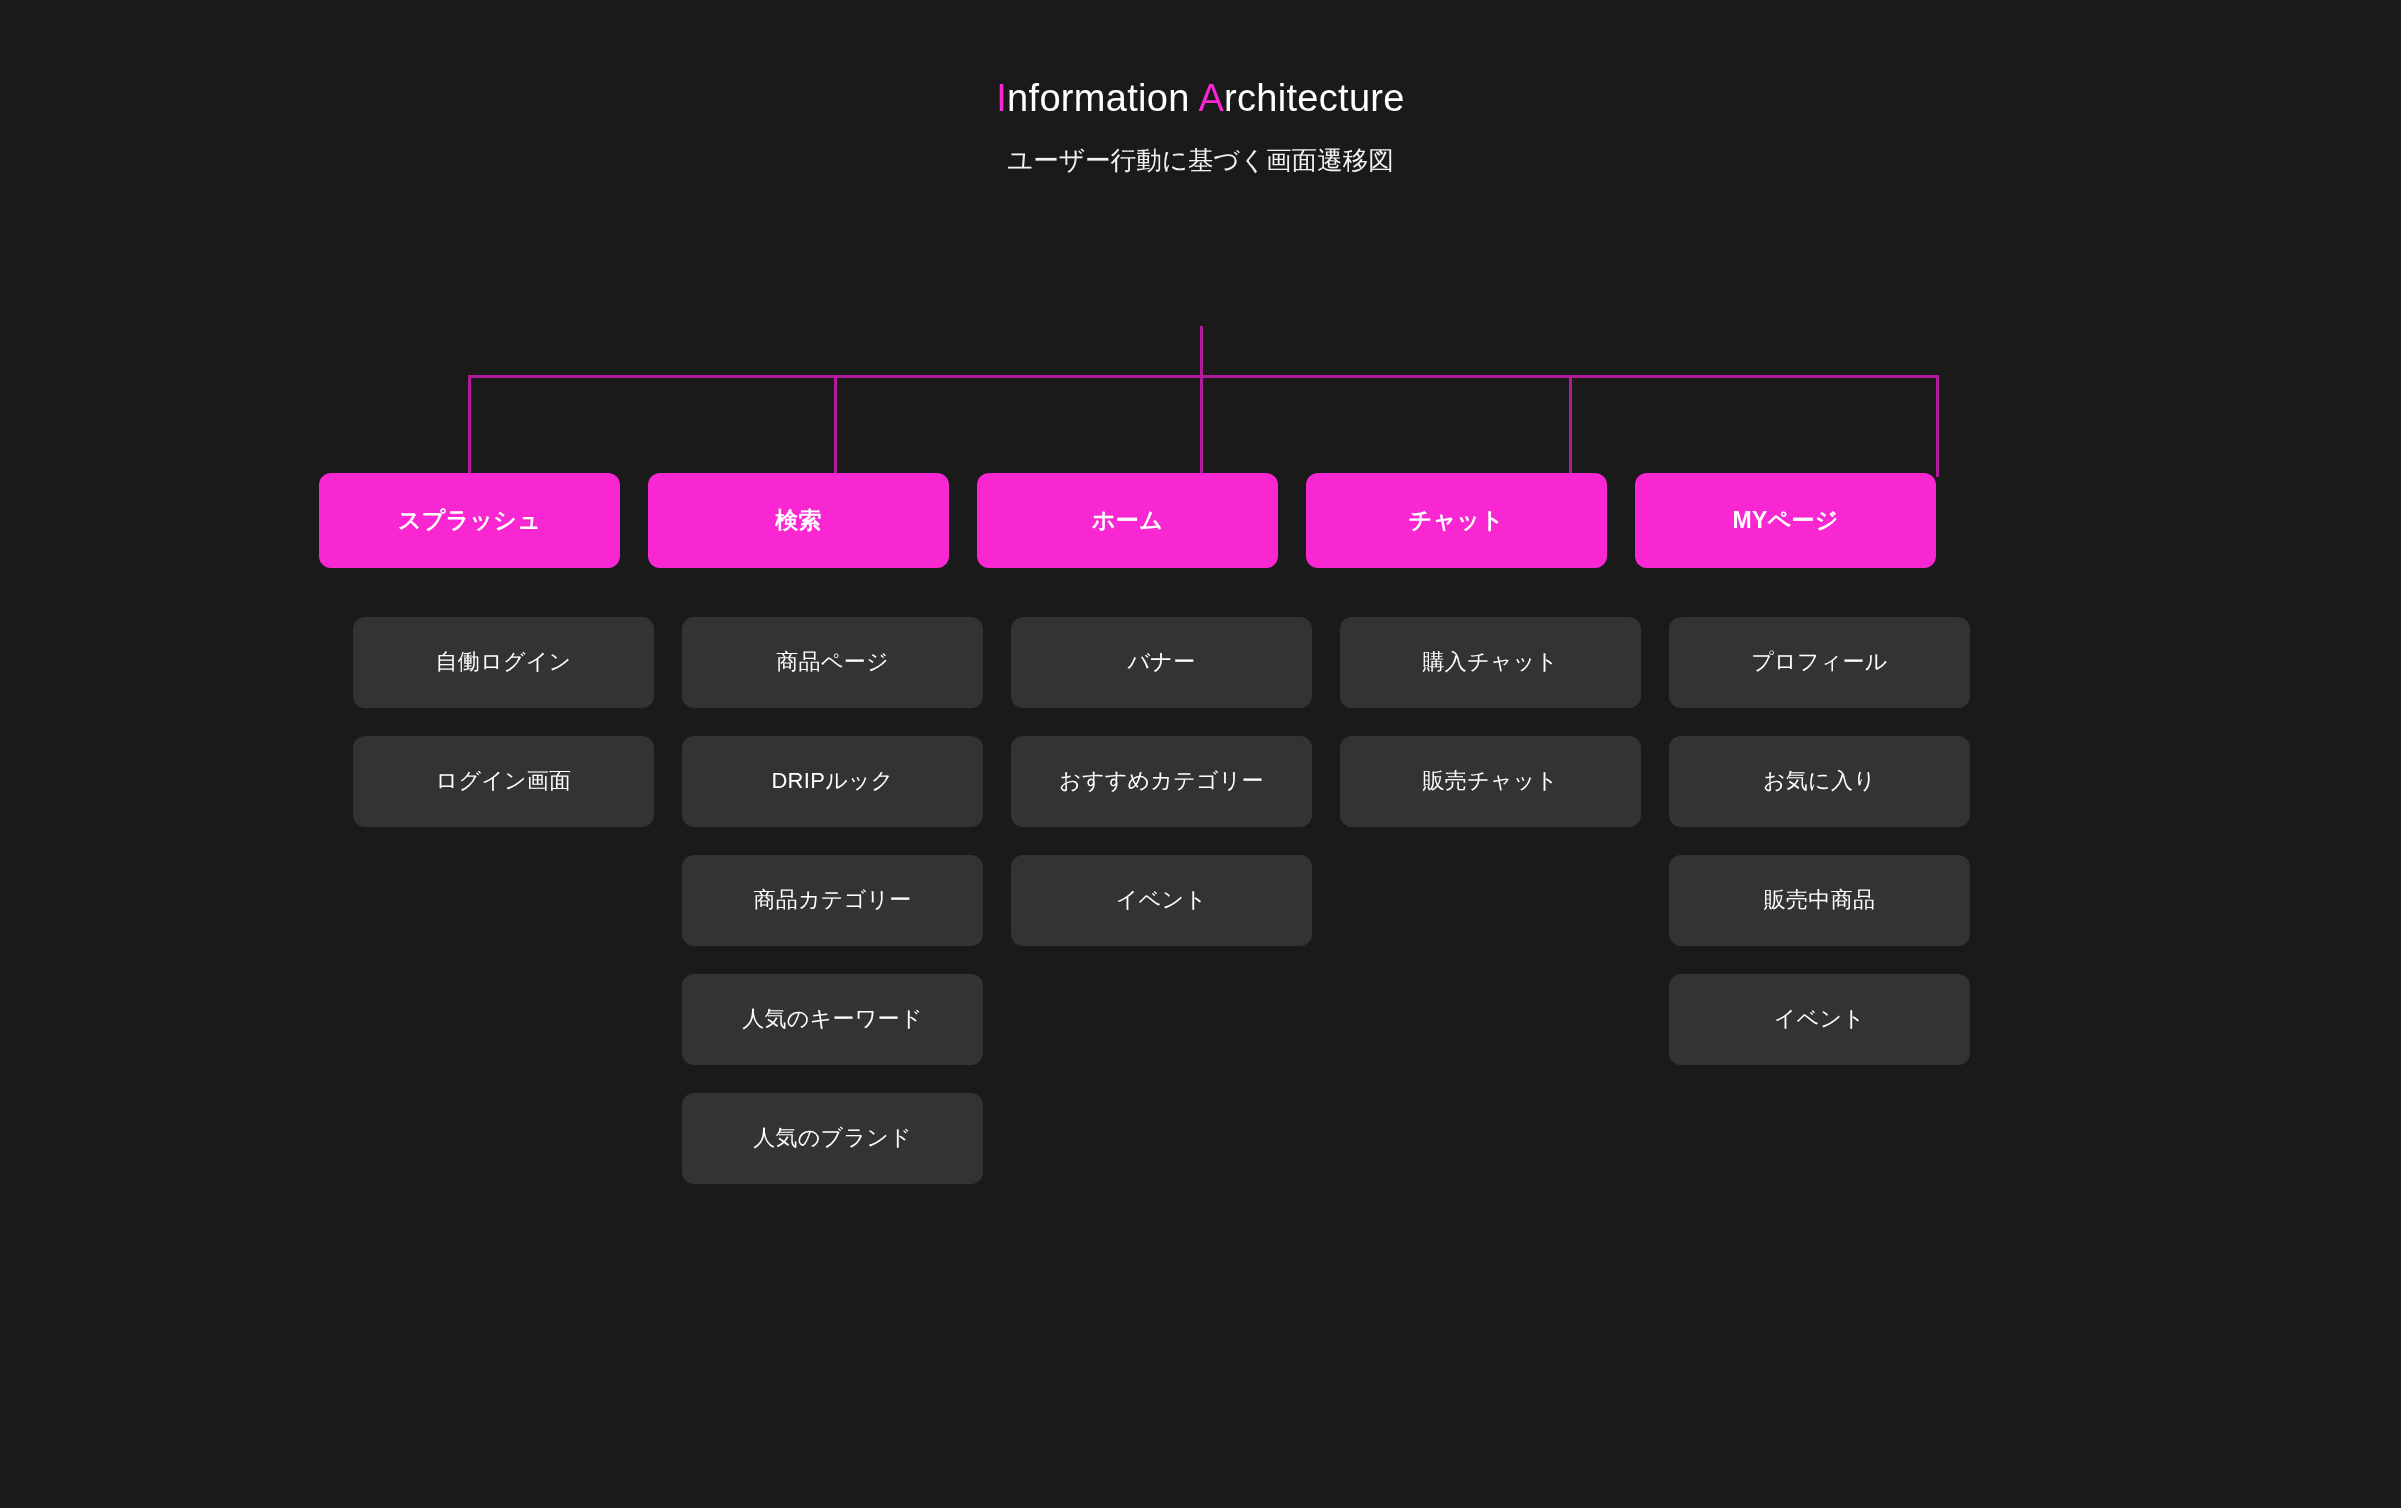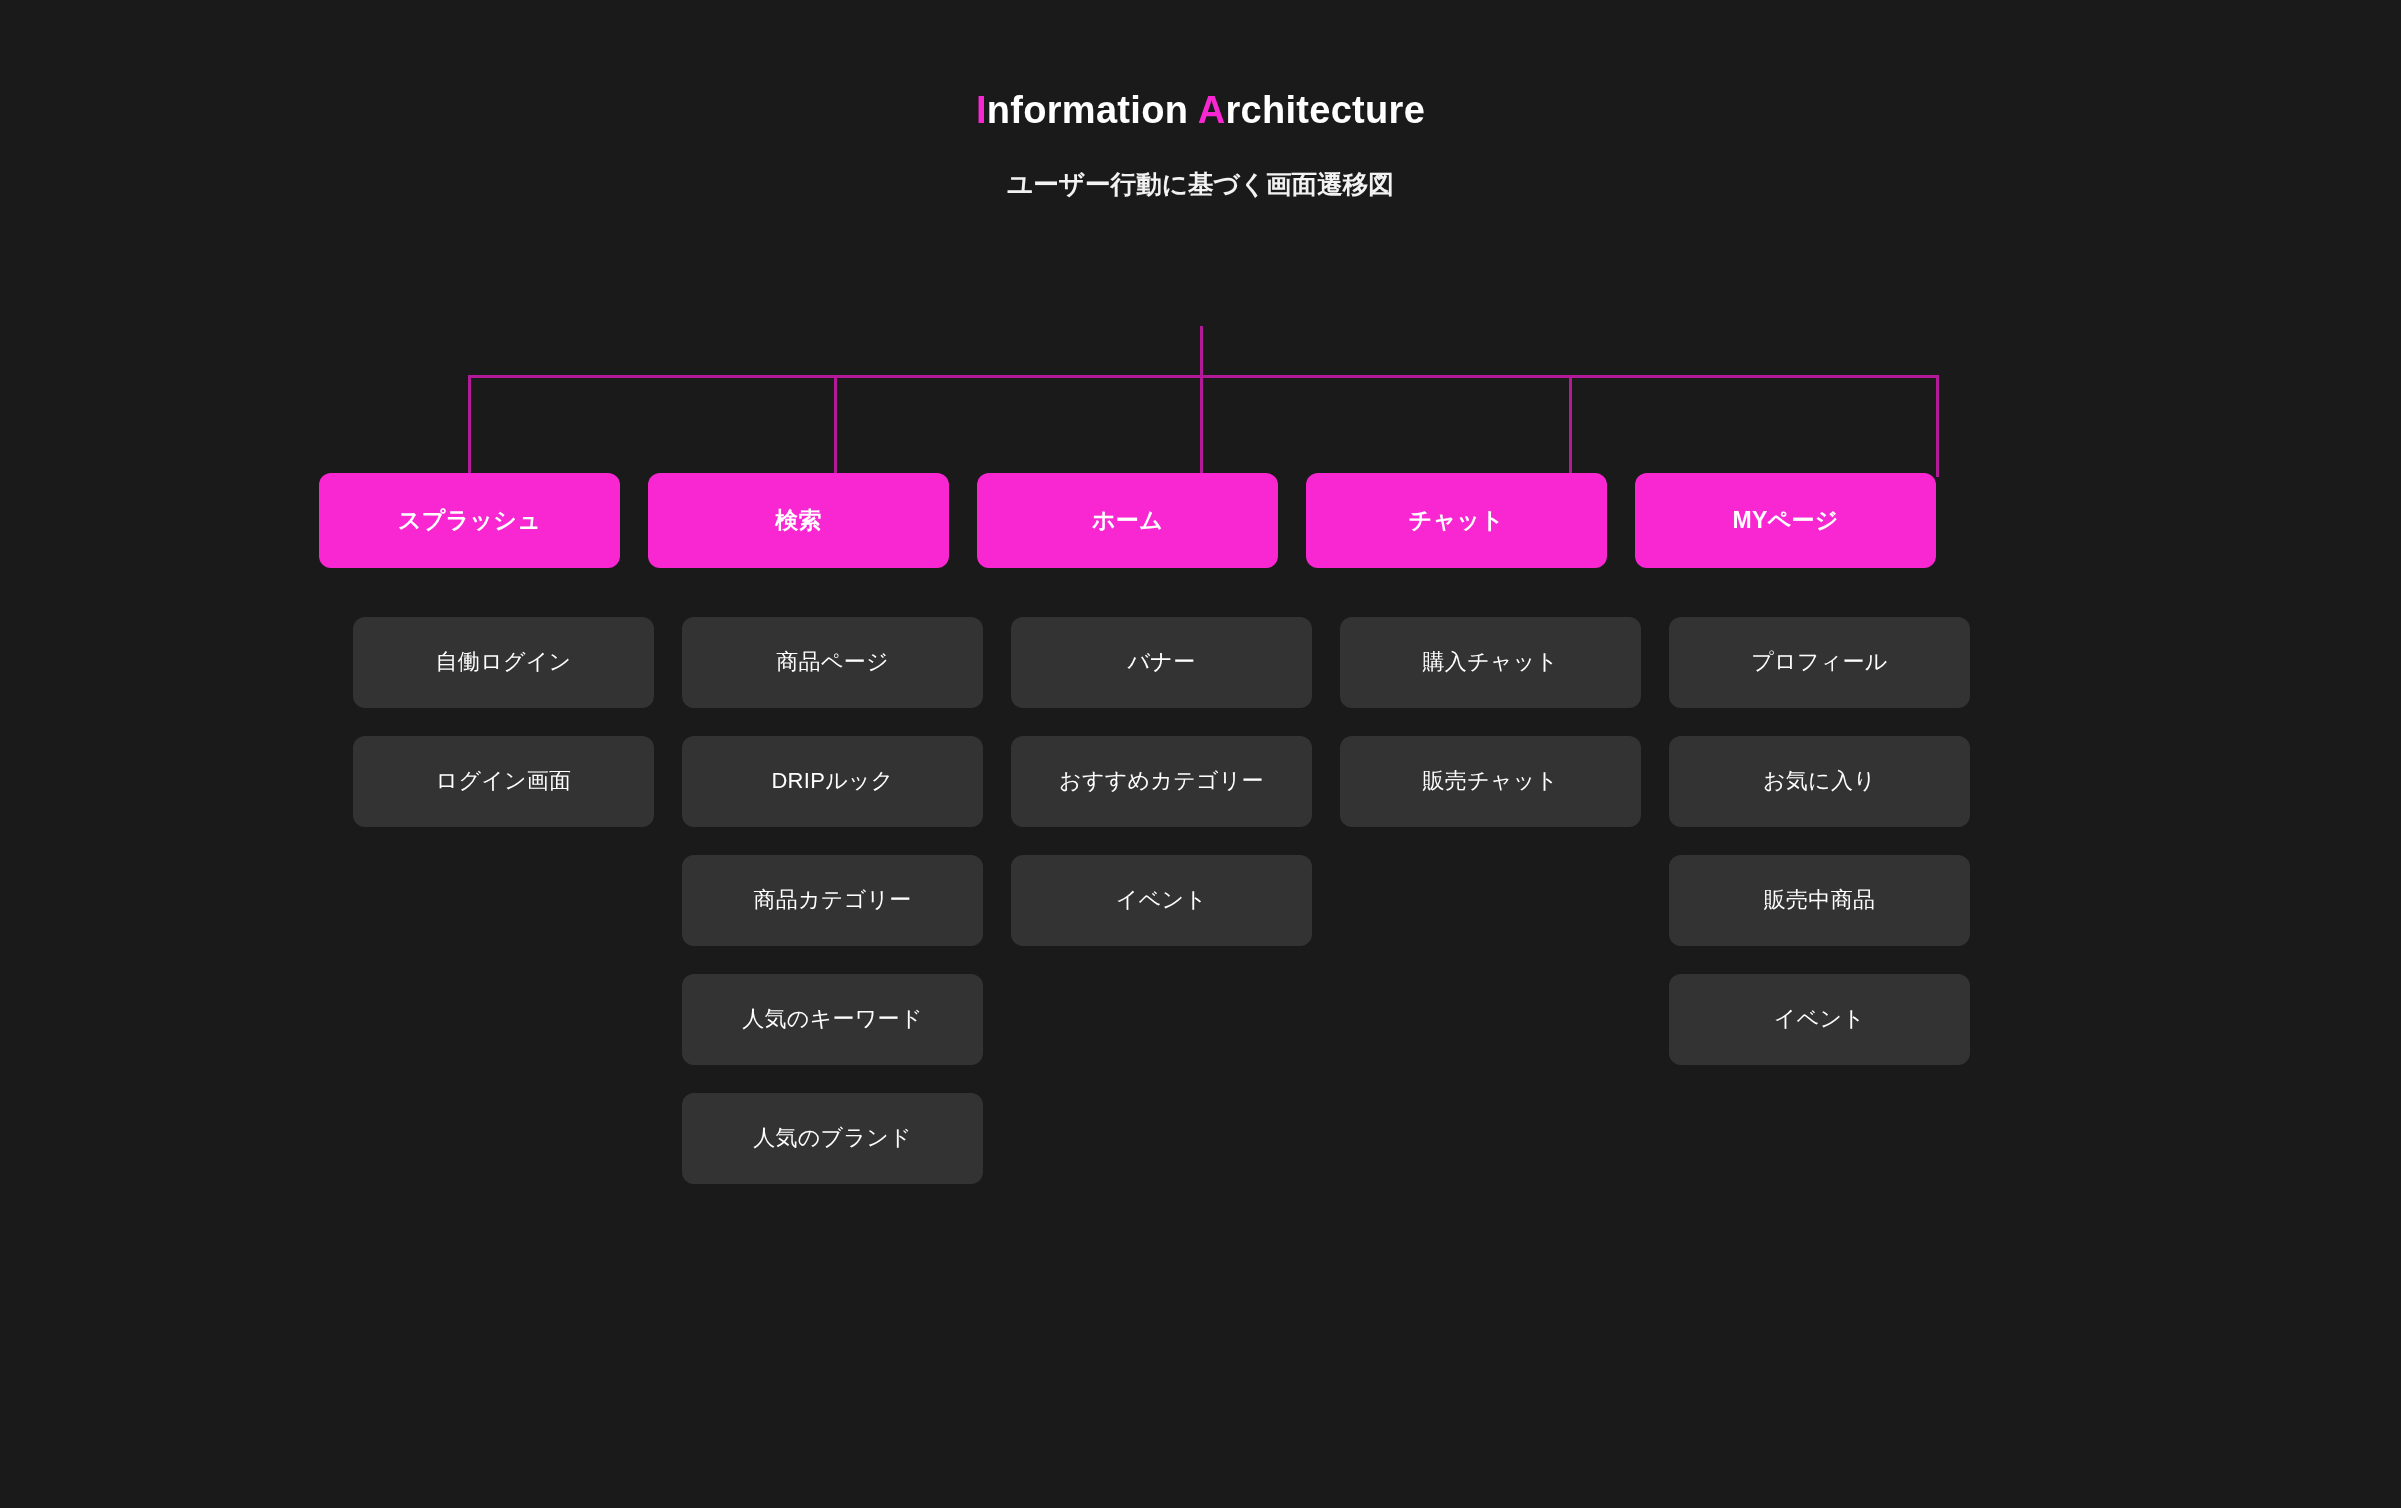--- a/index.html
+++ b/index.html
@@ -20,37 +20,37 @@
 
   
   .header {
     position: absolute;
     top: 0;
     left: 0;
     width: 2401px;
     text-align: center;
   }
   .page-title {
-    margin: 12px;
+    margin: 0;
     padding-top: 78px;
     font-size: 38px;
-    font-weight: 700;
+    font-weight: 400;
     letter-spacing: 0.3px;
     line-height: 1.1;
     color: #ffffff;
     white-space: nowrap;
   }
   .page-title .accent {
     color: #f927d2;
   }
   .page-subtitle {
     margin: 0;
     padding-top: 25px;
     font-size: 25.6px;
-    font-weight: 700;
+    font-weight: 400;
     line-height: 1.2;
     color: #f2f2f2;
     white-space: nowrap;
   }
 
   
   .connectors {
     position: absolute;
     top: 0;
     left: 0;

